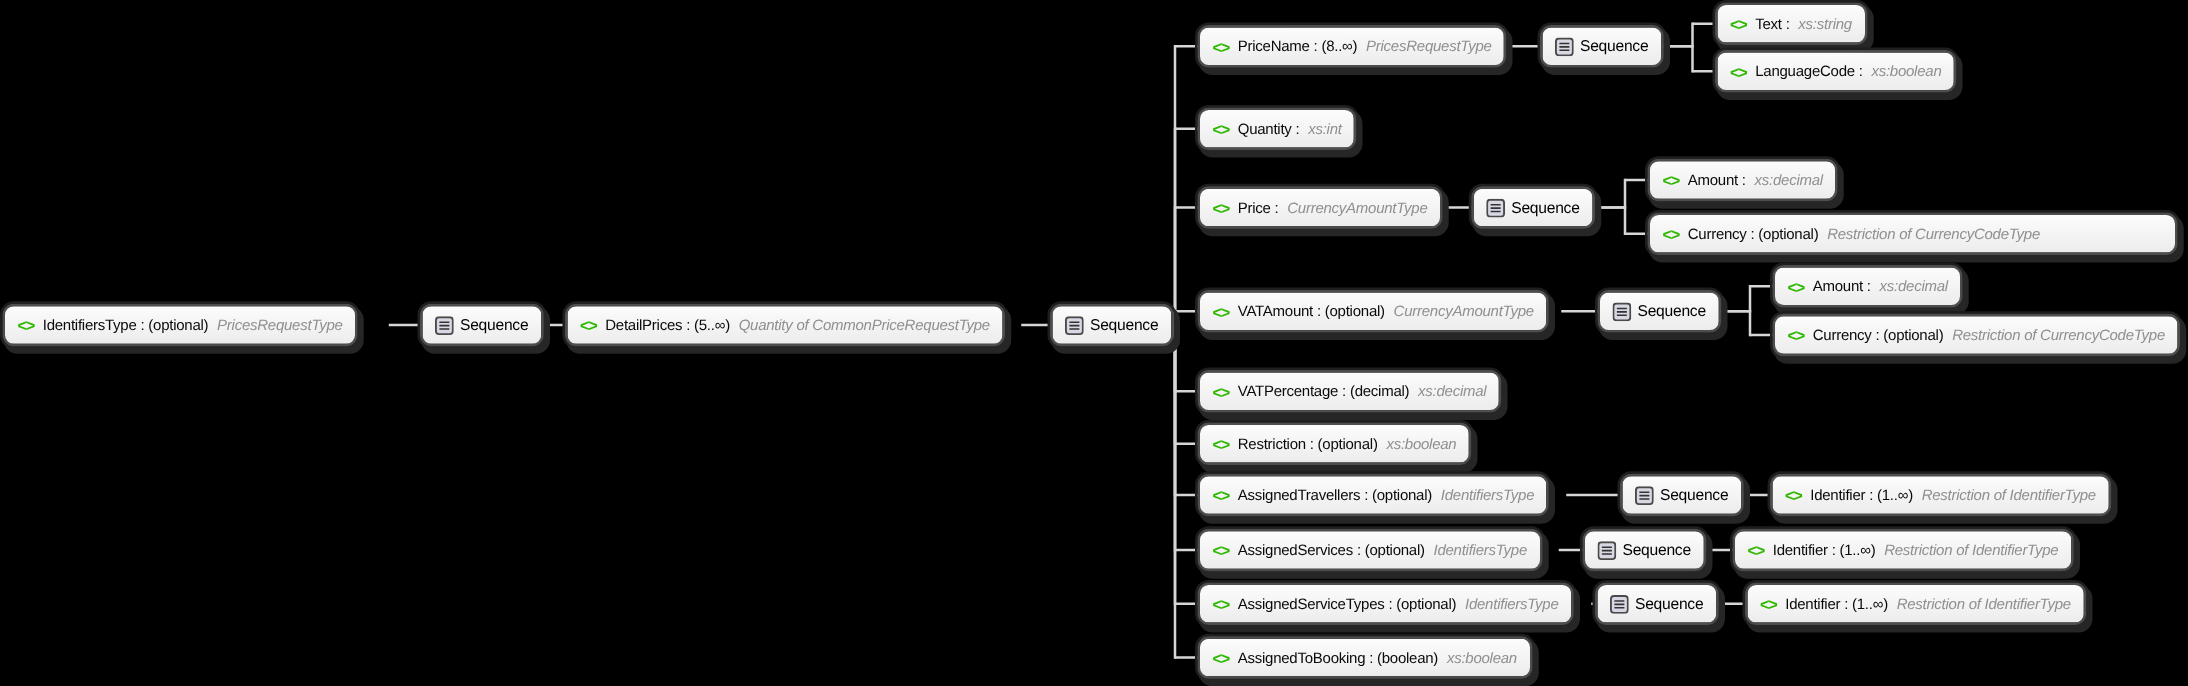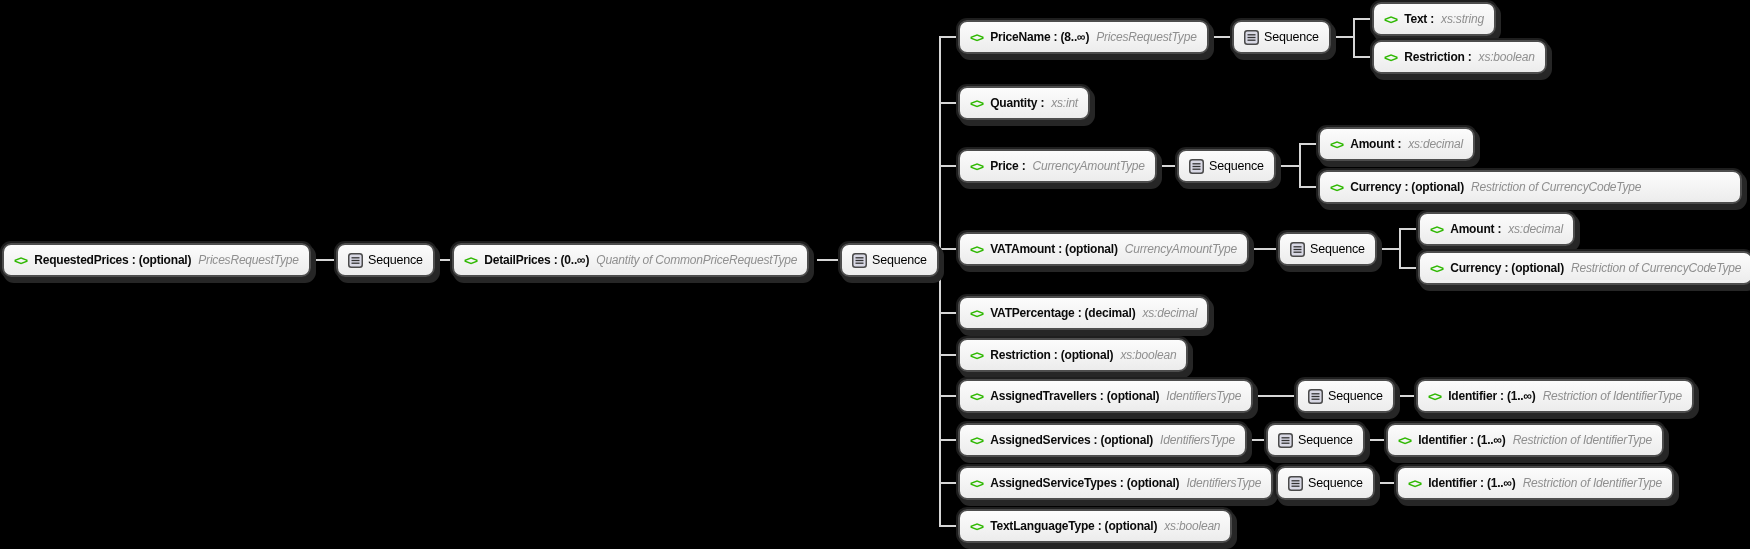--- a/index.html
+++ b/index.html
@@ -30,21 +30,21 @@
   .el-icon{
     color:#2eb800;
     font-weight:bold;
     font-size:13px;
     letter-spacing:-1px;
     margin-right:2px;
     line-height:1;
   }
   .lbl{
     font-size:12px;
-    font-weight:bold;
+    font-weight:normal;
     color:#0a0a0a;
   }
   .typ{
     font-size:12px;
     font-style:italic;
     color:#8f8f8f;
     margin-left:2px;
   }
   .seq-lbl{
     font-size:12.5px;
@@ -119,39 +119,39 @@
       <div class="cline" style="left: 1253px; top: 395px; width: 43px; height: 2px;"></div>
       <div class="cline" style="left: 1395px; top: 395px; width: 21px; height: 2px;"></div>
       <div class="cline" style="left: 1247px; top: 439px; width: 19px; height: 2px;"></div>
       <div class="cline" style="left: 1365px; top: 439px; width: 21px; height: 2px;"></div>
       <div class="cline" style="left: 1273px; top: 482px; width: 3px; height: 2px;"></div>
       <div class="cline" style="left: 1375px; top: 482px; width: 21px; height: 2px;"></div>
     </div>
 
   <div class="node el" id="n-requested_prices" style="left:2px;top:243px">
     <span class="el-icon">&lt;&gt;</span>
-    <span class="lbl">RequestedPrices : (optional)</span>
+    <span class="lbl">IdentifiersType : (optional)</span>
     <span class="typ">PricesRequestType</span>
   </div>
 
   <div class="node seq" id="n-seq_a" style="left:336px;top:243px">
     <span class="seq-icon">
         <svg width="15" height="15" viewBox="0 0 15 15">
           <rect x="0.75" y="0.75" width="13.5" height="13.5" rx="2.5" fill="#d8d8e4" stroke="#4a4a4a" stroke-width="1.5"></rect>
           <line x1="3.5" y1="4.8" x2="11.5" y2="4.8" stroke="#333" stroke-width="1.3"></line>
           <line x1="3.5" y1="7.5" x2="11.5" y2="7.5" stroke="#333" stroke-width="1.3"></line>
           <line x1="3.5" y1="10.2" x2="11.5" y2="10.2" stroke="#333" stroke-width="1.3"></line>
         </svg>
       </span>
     <span class="seq-lbl">Sequence</span>
   </div>
 
   <div class="node el" id="n-detail_prices" style="left:452px;top:243px">
     <span class="el-icon">&lt;&gt;</span>
-    <span class="lbl">DetailPrices : (0..∞)</span>
+    <span class="lbl">DetailPrices : (5..∞)</span>
     <span class="typ">Quantity of CommonPriceRequestType</span>
   </div>
 
   <div class="node seq" id="n-seq_b" style="left:840px;top:243px">
     <span class="seq-icon">
         <svg width="15" height="15" viewBox="0 0 15 15">
           <rect x="0.75" y="0.75" width="13.5" height="13.5" rx="2.5" fill="#d8d8e4" stroke="#4a4a4a" stroke-width="1.5"></rect>
           <line x1="3.5" y1="4.8" x2="11.5" y2="4.8" stroke="#333" stroke-width="1.3"></line>
           <line x1="3.5" y1="7.5" x2="11.5" y2="7.5" stroke="#333" stroke-width="1.3"></line>
           <line x1="3.5" y1="10.2" x2="11.5" y2="10.2" stroke="#333" stroke-width="1.3"></line>
@@ -176,21 +176,21 @@
       </span>
     <span class="seq-lbl">Sequence</span>
   </div>
   <div class="node el" id="n-text" style="left:1372px;top:2px">
     <span class="el-icon">&lt;&gt;</span>
     <span class="lbl">Text :</span>
     <span class="typ">xs:string</span>
   </div>
   <div class="node el" id="n-language_code" style="left:1372px;top:40px">
     <span class="el-icon">&lt;&gt;</span>
-    <span class="lbl">Restriction :</span>
+    <span class="lbl">LanguageCode :</span>
     <span class="typ">xs:boolean</span>
   </div>
 
   <div class="node el" id="n-quantity" style="left:958px;top:86px">
     <span class="el-icon">&lt;&gt;</span>
     <span class="lbl">Quantity :</span>
     <span class="typ">xs:int</span>
   </div>
 
   <div class="node el" id="n-price" style="left:958px;top:149px">
@@ -320,16 +320,16 @@
     <span class="seq-lbl">Sequence</span>
   </div>
   <div class="node el" id="n-service_types_identifier" style="left:1396px;top:466px">
     <span class="el-icon">&lt;&gt;</span>
     <span class="lbl">Identifier : (1..∞)</span>
     <span class="typ">Restriction of IdentifierType</span>
   </div>
 
   <div class="node el" id="n-assigned_to_booking" style="left:958px;top:509px">
     <span class="el-icon">&lt;&gt;</span>
-    <span class="lbl">TextLanguageType : (optional)</span>
+    <span class="lbl">AssignedToBooking : (boolean)</span>
     <span class="typ">xs:boolean</span>
   </div>
 </div>
 
 </body></html>

